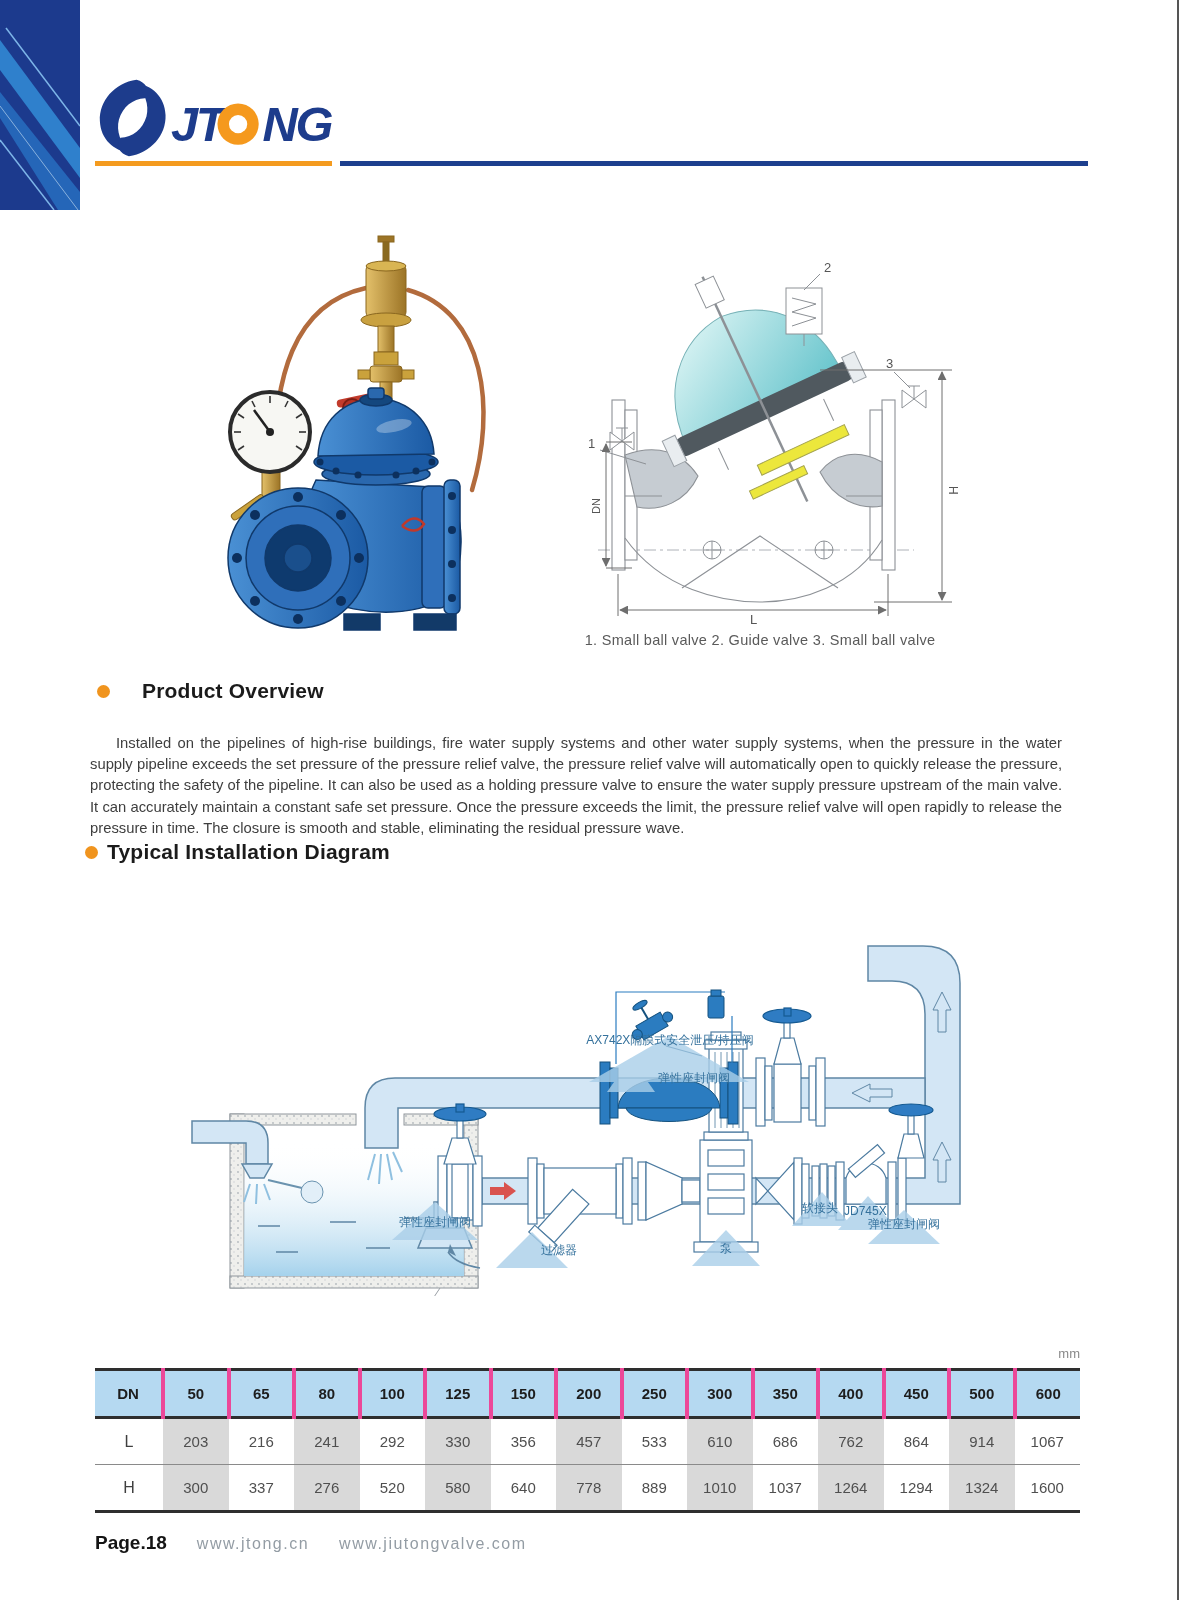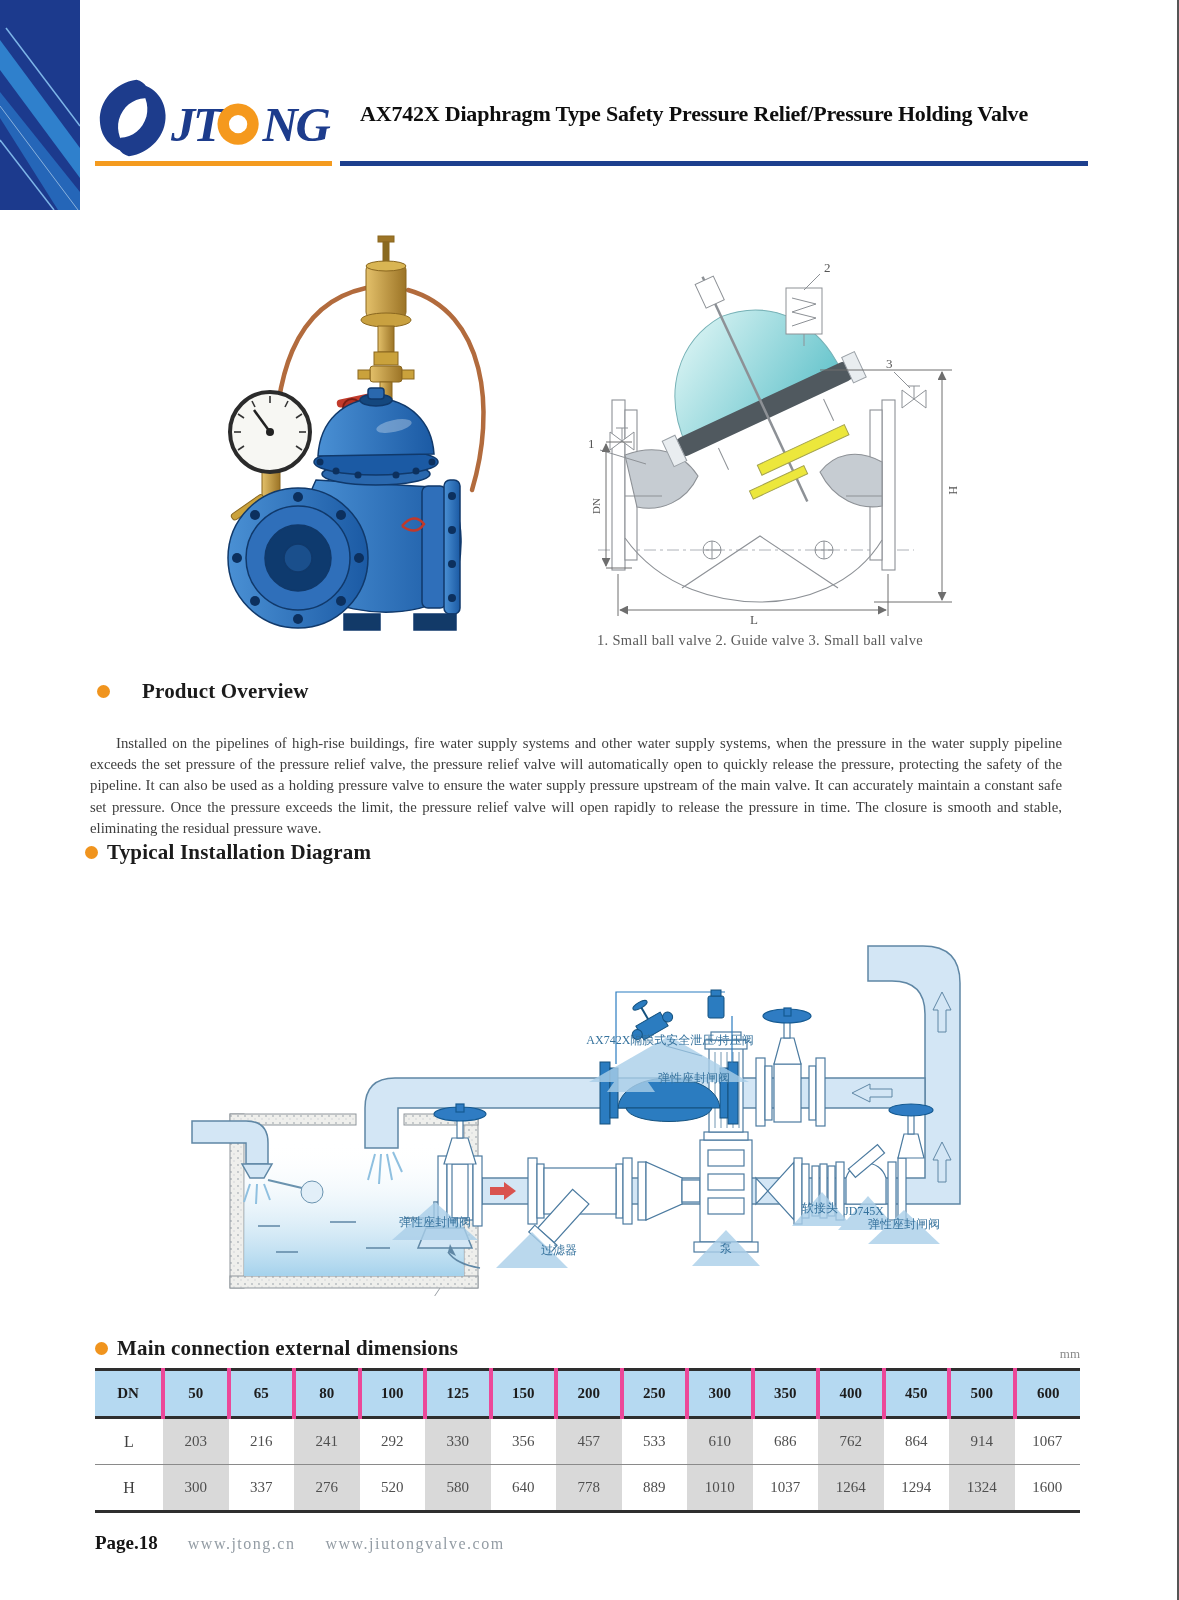--- a/index.html
+++ b/index.html
@@ -1,18 +1,18 @@
 <!DOCTYPE html>
 <html><head>
 <meta charset="utf-8">
 <style>
   html,body{margin:0;padding:0;background:#ffffff;}
   .page{
     position:relative;width:1179px;height:1600px;background:#fff;overflow:hidden;
-    font-family:Liberation Serif, serif;border-right:2px solid #555;box-sizing:border-box;
+    font-family:Liberation Sans, sans-serif;border-right:2px solid #555;box-sizing:border-box;
   }
   
   .corner-art{position:absolute;left:0;top:0;}
   .logo{position:absolute;left:93px;top:70px;}
   .doc-title{position:absolute;left:360px;top:101px;font-size:22px;font-weight:bold;color:#0e0e0e;white-space:nowrap;letter-spacing:-0.2px;}
   .rule-orange{position:absolute;left:95px;top:161px;width:237px;height:5px;background:#f49b1f;}
   .rule-blue{position:absolute;left:340px;top:161px;width:748px;height:5px;background:#1d3f8e;}
   
   .photo{position:absolute;left:226px;top:230px;}
   .tech-drawing{position:absolute;left:562px;top:250px;}
@@ -72,21 +72,20 @@
     <g>
       <path d="M57,6 C28,10 8,34 9,60 C10,84 27,99 49,102 C36,89 30,73 34,58 C39,41 52,31 68,30 C75,19 69,9 57,6 Z" fill="#1d3c8c"></path>
       <path d="M47,106 C76,102 96,78 95,52 C94,28 77,13 55,10 C68,23 74,39 70,54 C65,71 52,81 36,82 C29,93 35,103 47,106 Z" fill="#1d3c8c"></path>
     </g>
     <text x="102" y="86" font-size="64" font-weight="bold" font-style="italic" letter-spacing="-3" fill="#1d3c8c">JT</text>
     <circle cx="190" cy="64" r="27" fill="#f5991d"></circle>
     <circle cx="190" cy="64" r="12" fill="#ffffff"></circle>
     <text x="222" y="86" font-size="64" font-weight="bold" font-style="italic" letter-spacing="-3" fill="#1d3c8c">NG</text>
   </svg>
 
-  <div class="doc-title">AX742X Diaphragm Type Safety Pressure Relief/Pressure Holding Valve</div>
   <div class="rule-orange"></div>
   <div class="rule-blue"></div>
 
   <svg class="photo" width="322" height="418" viewBox="0 0 322 418">
     <defs>
       <linearGradient id="gBlue" x1="0" y1="0" x2="1" y2="0">
         <stop offset="0" stop-color="#4a90d4"></stop>
           <stop offset="1" stop-color="#1b5aa4"></stop>
       </linearGradient>
       <linearGradient id="gBrass" x1="0" y1="0" x2="1" y2="0">
@@ -455,24 +454,20 @@
     <div class="dlabel dl-main">AX742X隔膜式安全泄压/持压阀</div>
     <div class="dlabel dl-gvtop">弹性座封闸阀</div>
     <div class="dlabel dl-gvleft">弹性座封闸阀</div>
     <div class="dlabel dl-strainer">过滤器</div>
     <div class="dlabel dl-pump">泵</div>
     <div class="dlabel dl-flex">软接头</div>
     <div class="dlabel dl-check">JD745X</div>
     <div class="dlabel dl-gvright">弹性座封闸阀</div>
   </div>
 
-  <div class="section-head head-dims">
-    <span class="bullet"></span>
-    <h2>Main connection external dimensions</h2>
-  </div>
   <div class="unit">mm</div>
 
   <table class="dims">
     <colgroup>
       <col style="width:68px">
       <col>
         <col>
         <col>
         <col>
         <col>

